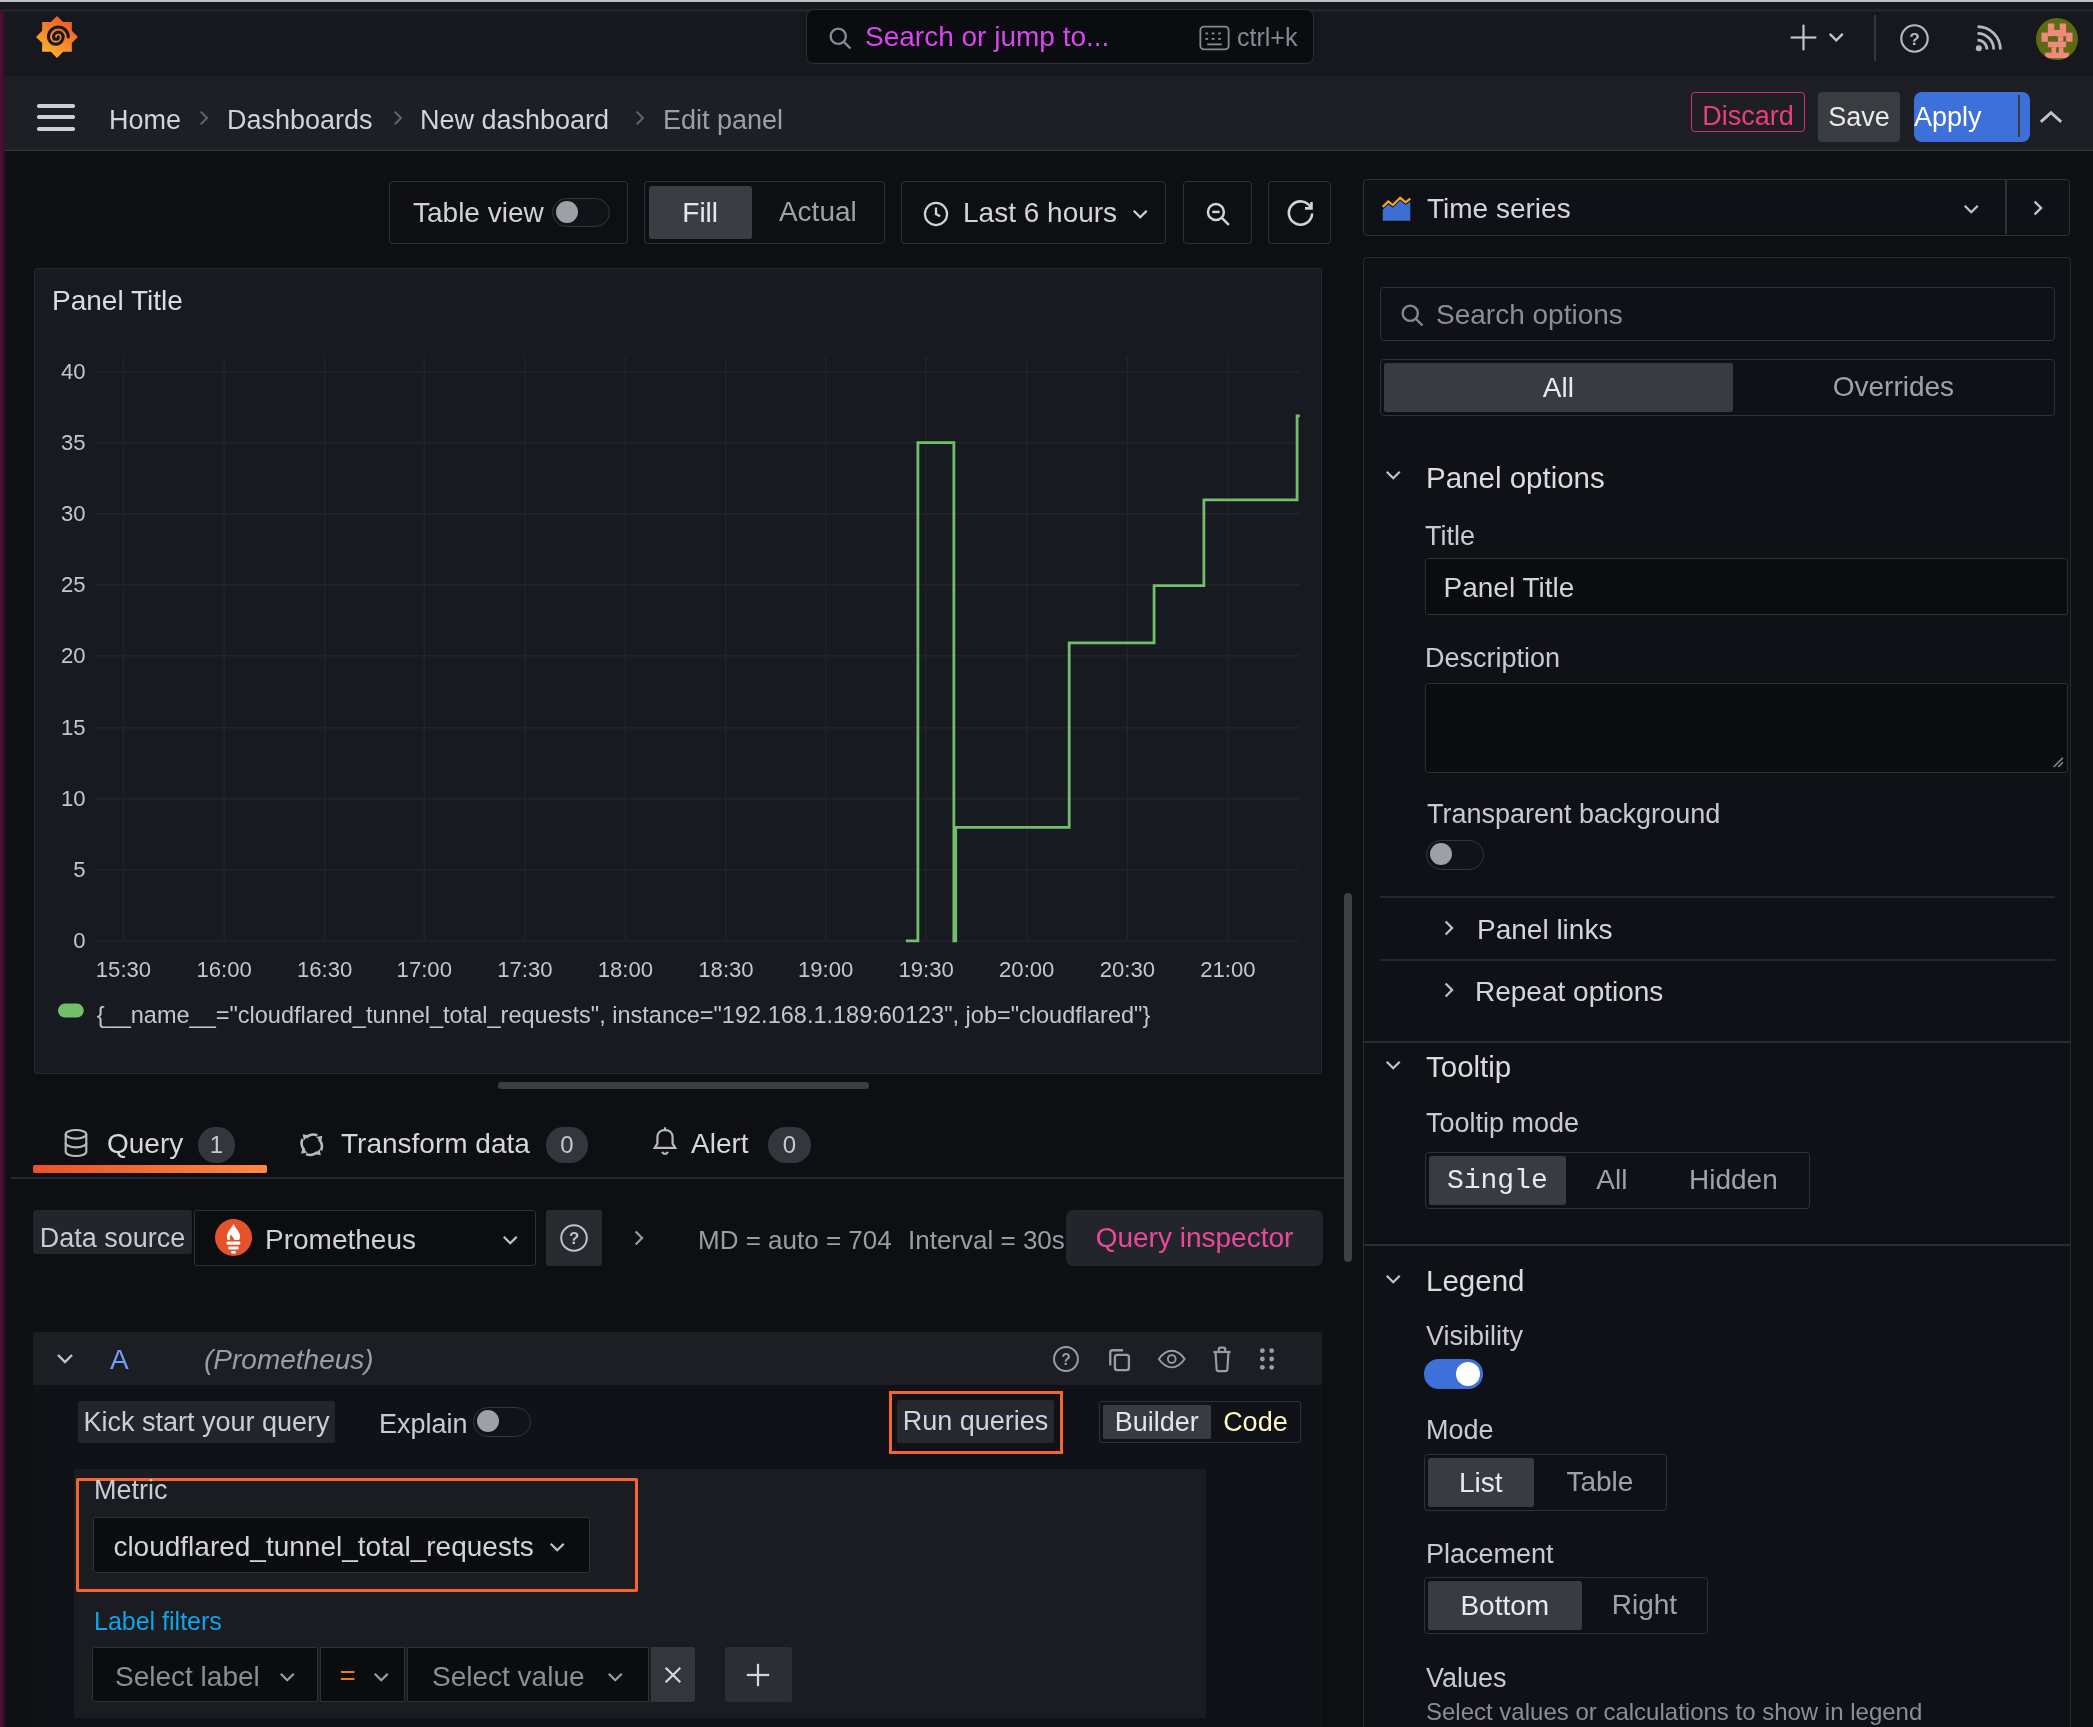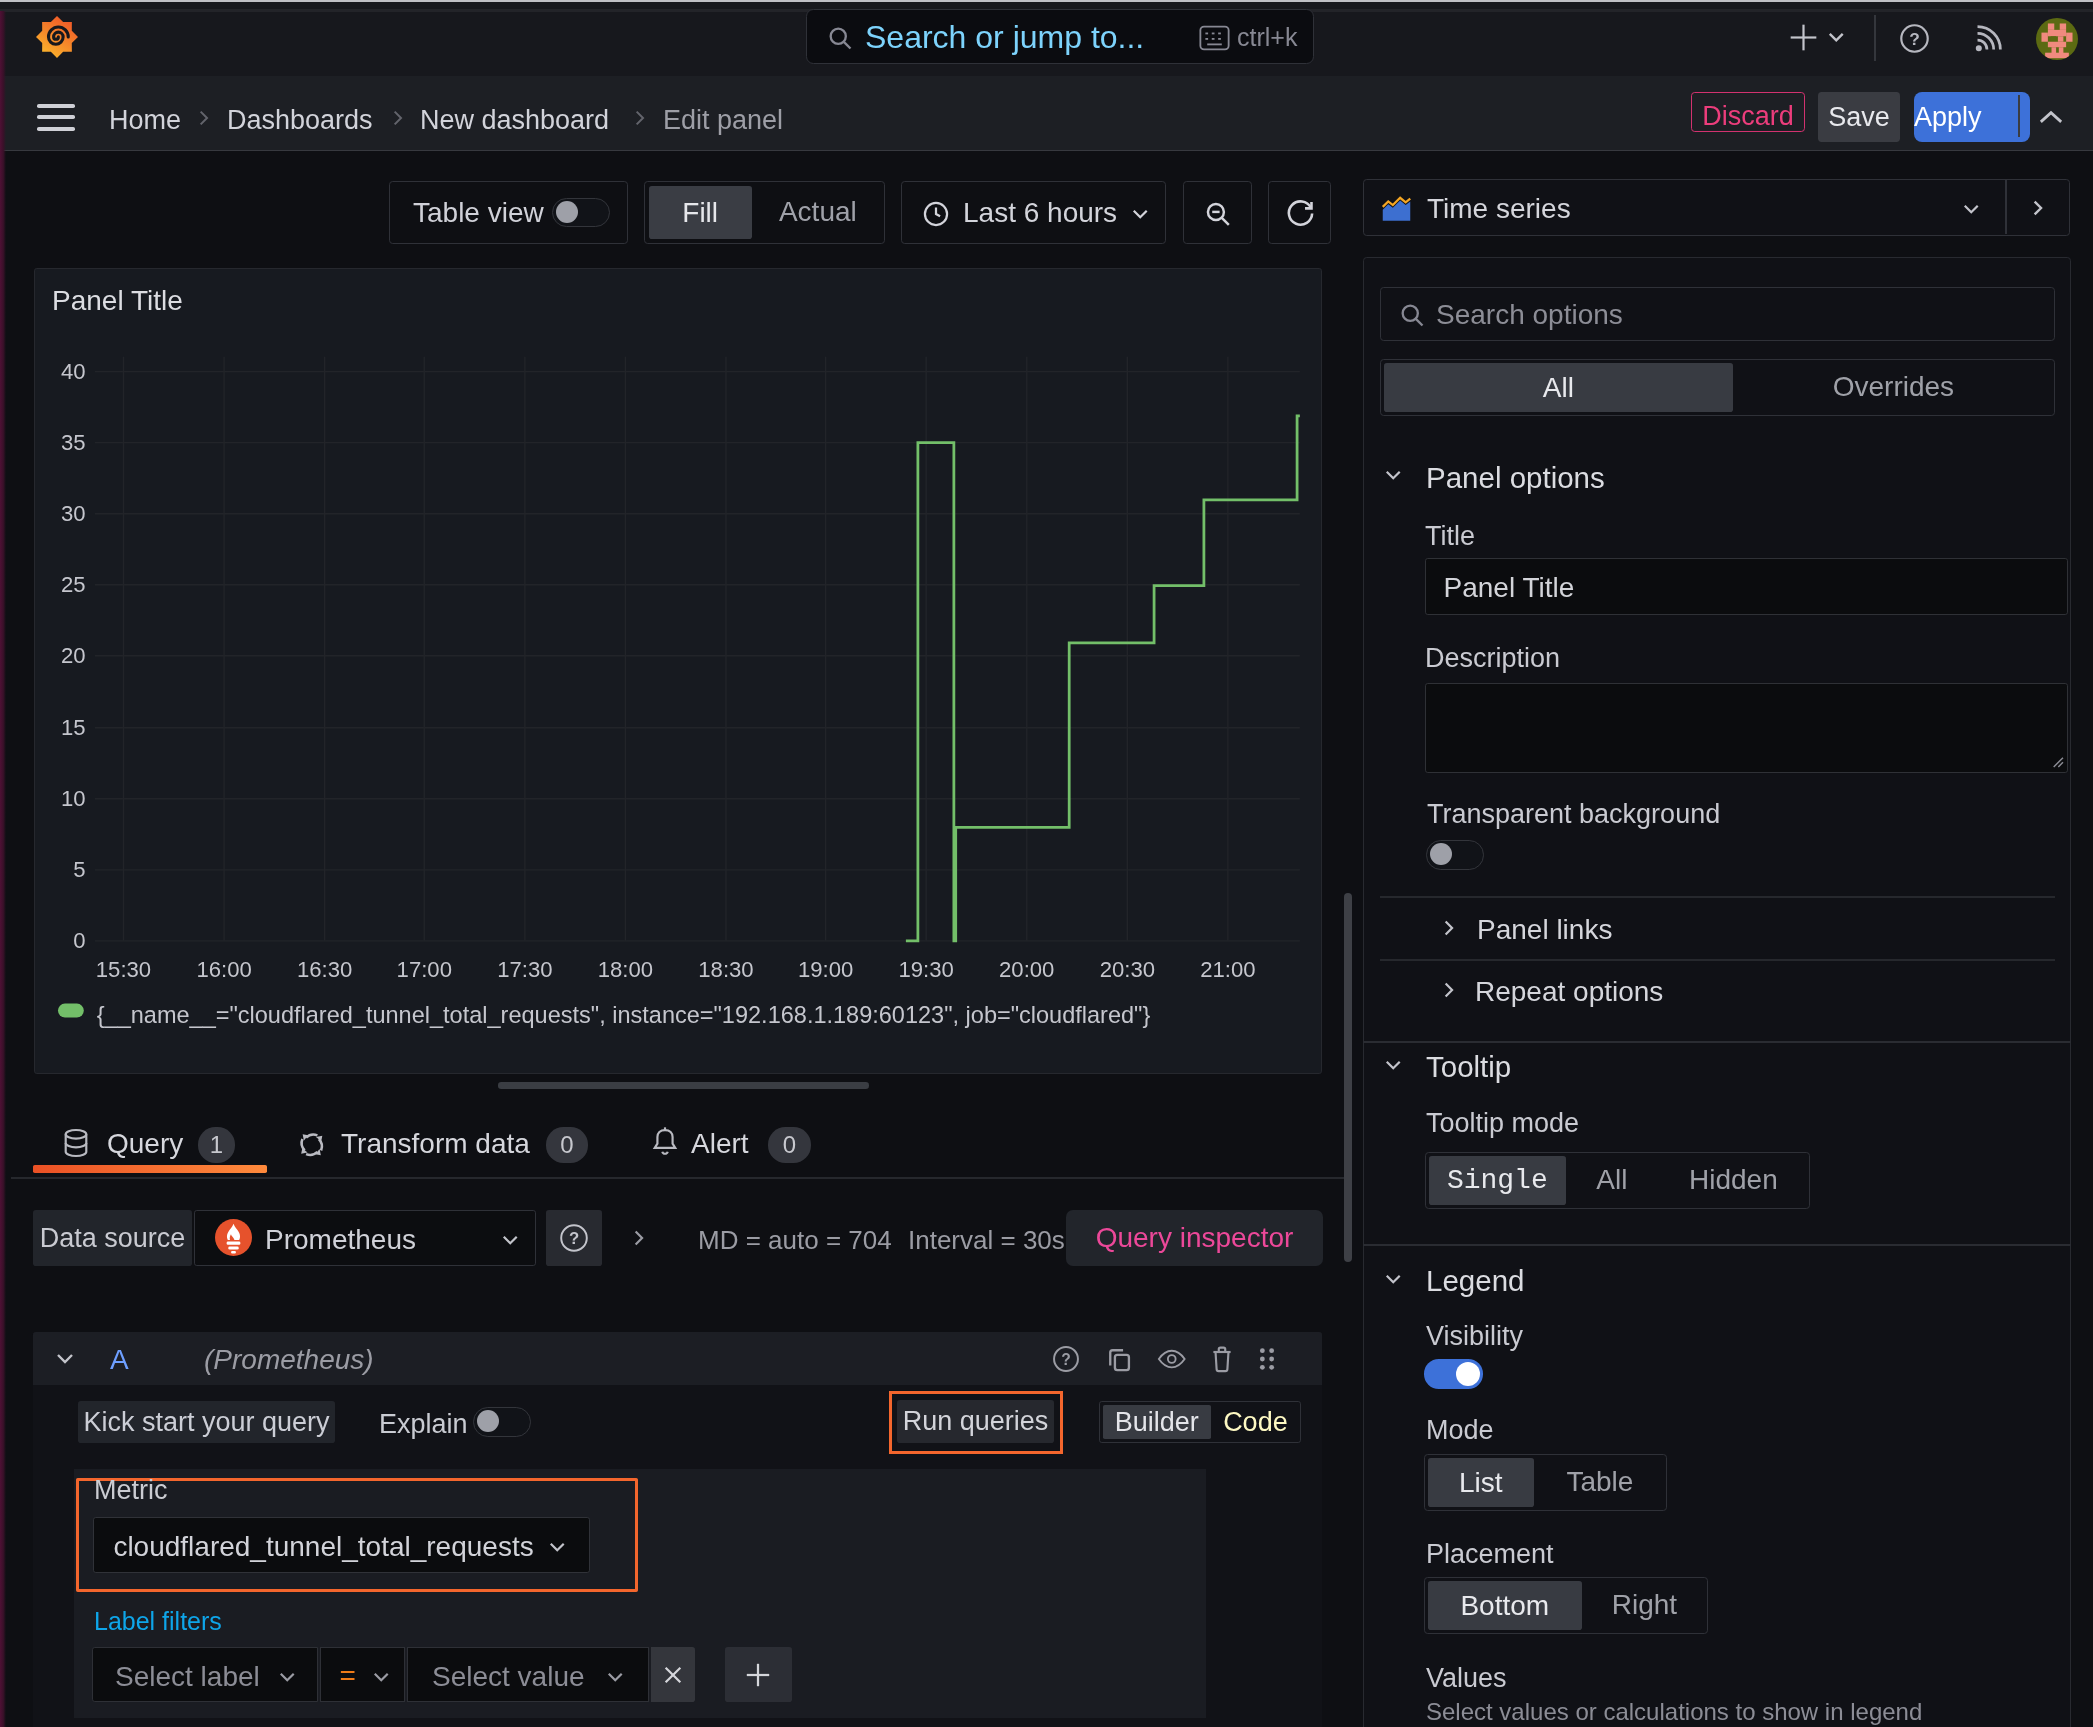--- a/index.html
+++ b/index.html
@@ -25,21 +25,21 @@
     </defs>
     <path fill="url(#glog)" d="M23 2 L29.7 8.8 L39.3 8.7 L39.2 18.3 L46 25 L39.2 31.7 L39.3 41.3 L29.7 41.2 L23 48 L16.3 41.2 L6.7 41.3 L6.8 31.7 L0 25 L6.8 18.3 L6.7 8.7 L16.3 8.8 Z"></path>
     <path fill="none" stroke="#17181d" stroke-width="3.4" stroke-linecap="round" d="M24.5 25 a2.6 2.6 0 0 1 -5.2 0 a5.2 5.2 0 0 1 10.4 0 a8 8 0 0 1 -16 0 a10.8 10.8 0 0 1 21.6 0"></path>
   </svg>
 
   <div class="abs bordered" style="left:806px;top:9.2px;width:508px;height:55px;border-radius:7.4px;background:#0b0c10;">
     <svg class="abs" style="left:19.4px;top:14px;" width="28" height="28" viewBox="0 0 24 24" fill="none" stroke="#878893" stroke-width="2">
         <circle cx="10.5" cy="10.5" r="6.5"></circle>
         <line x1="15.3" y1="15.3" x2="21" y2="21"></line>
       </svg>
-    <div class="abs" style="left:58px;top:0;height:53px;line-height:54px;font-size:32px;color:#7dd3fc;">Search or jump to...</div>
+    <div class="abs" style="left:58px;top:0;height:53px;line-height:54px;font-size:28px;color:#d946ef;">Search or jump to...</div>
     <svg class="abs" style="left:392px;top:14.8px;" width="31" height="26" viewBox="0 0 34 28" fill="none" stroke="#878893" stroke-width="2">
         <rect x="1.5" y="1.5" width="31" height="25" rx="4"></rect>
         <line x1="7" y1="9" x2="10" y2="9"></line>
         <line x1="14" y1="9" x2="17" y2="9"></line>
         <line x1="21" y1="9" x2="24" y2="9"></line>
         <line x1="7" y1="15" x2="10" y2="15"></line>
         <line x1="14" y1="15" x2="17" y2="15"></line>
         <line x1="21" y1="15" x2="24" y2="15"></line>
         <line x1="9" y1="21" x2="25" y2="21"></line>
       </svg>
@@ -235,21 +235,21 @@
 <div class="abs" style="left:546px;top:1127px;width:42px;height:36px;background:#34363d;border-radius:17.5px;text-align:center;line-height:36px;font-size:24px;color:#c7c8ce;">0</div>
 <svg class="abs" style="left:652px;top:1126px;" width="26" height="33" viewBox="0 0 24 30" fill="none" stroke="#b9bac1" stroke-width="2">
     <path d="M12 3.5 c-4.5 0 -7 3 -7 6.5 v6 l-2.5 4 h19 l-2.5 -4 v-6 c0 -3.5 -2.5 -6.5 -7 -6.5 z"></path>
     <path d="M9.5 23.5 a2.6 2.6 0 0 0 5 0"></path>
     <line x1="12" y1="1" x2="12" y2="3.5"></line>
   </svg>
 <div class="abs" style="left:691px;top:1128px;font-size:28px;color:#d6d7dd;">Alert</div>
 <div class="abs" style="left:768px;top:1127px;width:43px;height:36px;background:#34363d;border-radius:17.5px;text-align:center;line-height:36px;font-size:24px;color:#c7c8ce;">0</div>
 <div class="abs" style="left:11px;top:1177px;width:1340px;height:1.8px;background:#26282d;"></div>
 
-<div class="abs" style="left:33px;top:1210px;width:159px;height:56px;background:#22252b;border-radius:2.8px;text-align:center;line-height:56px;font-size:27px;color:#c9cad1;">Data source</div>
+<div class="abs" style="left:33px;top:1210px;width:159px;height:44px;background:#22252b;border-radius:2.8px;text-align:center;line-height:56px;font-size:27px;color:#c9cad1;">Data source</div>
 <div class="abs" style="left:194px;top:1210px;width:342px;height:56px;background:#0c0d10;border:1.4px solid #2f3138;border-radius:2.8px;padding-left:8px;">
   <svg class="abs" style="left:20px;top:8.3px;" width="37" height="37" viewBox="0 0 40 40">
     <circle cx="20" cy="20" r="20" fill="#e6522c"></circle>
     <path fill="#fff" d="M20 5.2 c1.2 3.6 3.8 5.8 5.5 8.5 c1.3 2.1 1.9 4.4 1.4 6.9 c-0.3 1.4 -0.8 2.1 -0.8 2.1 l-12.2 0 c0 0 -0.5 -0.7 -0.8 -2.1 c-0.5 -2.5 0.1 -4.8 1.4 -6.9 c1.7 -2.7 4.3 -4.9 5.5 -8.5 z"></path>
     <path fill="#e6522c" d="M16.2 22.7 c-0.8 -2.4 0.3 -4.8 1.1 -6.1 c0.2 2.1 2.5 3 3.3 5 c0.4 1 0.3 1.1 0.2 1.4 z"></path>
     <rect x="12.6" y="24.3" width="14.8" height="3.6" rx="1.4" fill="#fff"></rect>
     <rect x="14.4" y="29.7" width="11.2" height="3.4" rx="1.4" fill="#fff"></rect>
     <rect x="17.4" y="34.6" width="5.2" height="2.8" rx="1.1" fill="#fff"></rect>
   </svg>
   <div class="abs" style="left:70px;top:13px;font-size:28px;color:#d0d1d8;">Prometheus</div>

